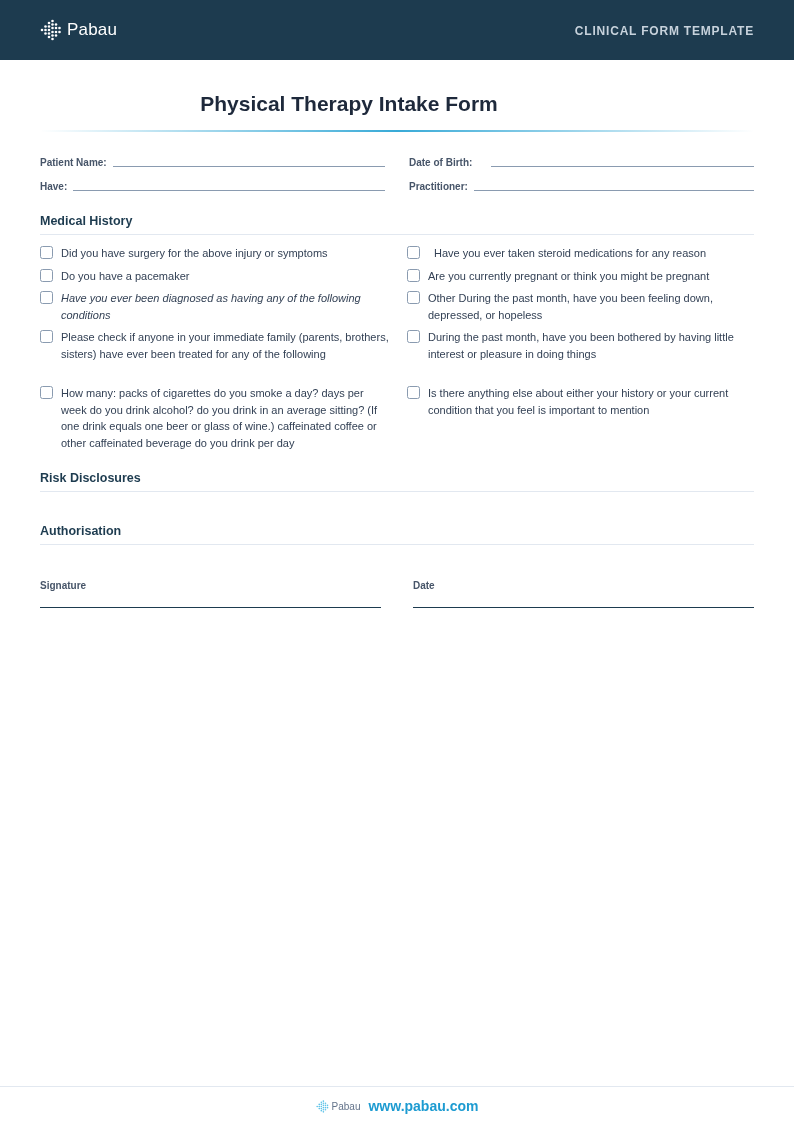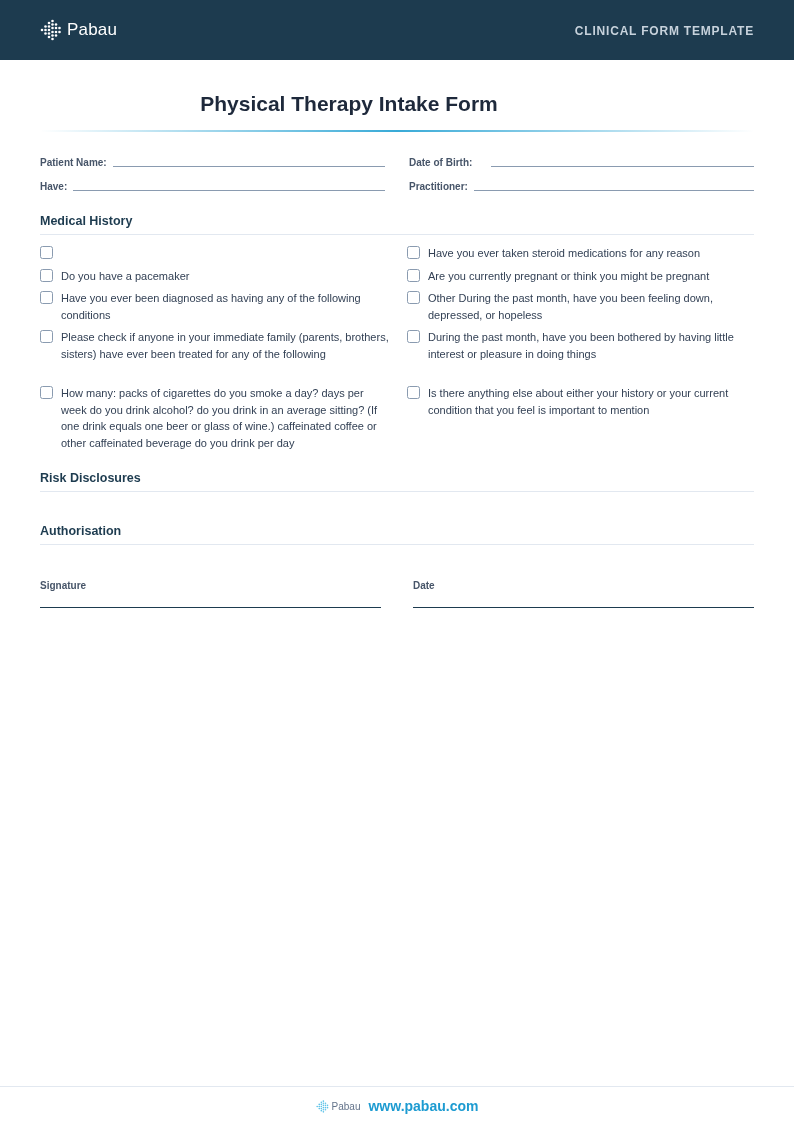--- a/index.html
+++ b/index.html
@@ -90,39 +90,40 @@
 <div class="field" style="left:409px; top:179px; width:345px;">
   <span class="field-label">Practitioner:</span>
   <span class="field-line"></span>
 </div>
 
 <div class="section-title" style="top:214px;">Medical History</div>
 <div class="section-rule" style="top:234px;"></div>
 
 <div class="check-item" style="left:40px; top:245px;">
   <span class="checkbox"></span>
+  <span class="check-label">Did you have surgery for the above injury or symptoms</span>
 </div>
 <div class="check-item" style="left:40px; top:268px;">
   <span class="checkbox"></span>
   <span class="check-label">Do you have a pacemaker</span>
 </div>
-<div class="check-item" style="left:40px; top:290px;">
+<div class="check-item" style="left:40px; top:290px;font-style:italic;">
   <span class="checkbox"></span>
   <span class="check-label">Have you ever been diagnosed as having any of the following conditions</span>
 </div>
 <div class="check-item" style="left:40px; top:329px;">
   <span class="checkbox"></span>
   <span class="check-label">Please check if anyone in your immediate family (parents, brothers, sisters) have ever been treated for any of the following</span>
 </div>
 <div class="check-item" style="left:40px; top:385px;">
   <span class="checkbox"></span>
   <span class="check-label">How many: packs of cigarettes do you smoke a day? days per week do you drink alcohol? do you drink in an average sitting? (If one drink equals one beer or glass of wine.) caffeinated coffee or other caffeinated beverage do you drink per day</span>
 </div>
 
-<div class="check-item" style="left:407px; top:245px;">
+<div class="check-item" style="left:407px; top:245px;gap:6px;">
   <span class="checkbox"></span>
   <span class="check-label">Have you ever taken steroid medications for any reason</span>
 </div>
 <div class="check-item" style="left:407px; top:268px;">
   <span class="checkbox"></span>
   <span class="check-label">Are you currently pregnant or think you might be pregnant</span>
 </div>
 <div class="check-item" style="left:407px; top:290px;">
   <span class="checkbox"></span>
   <span class="check-label">Other During the past month, have you been feeling down, depressed, or hopeless</span>

